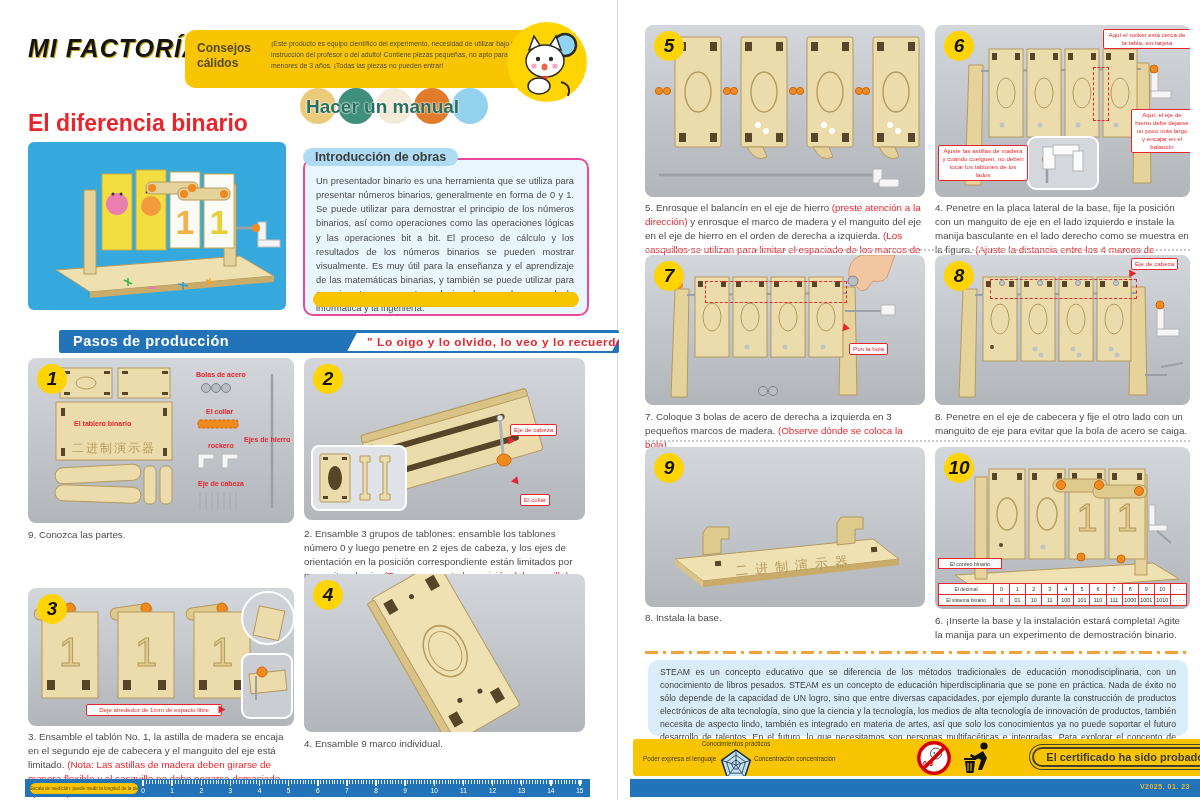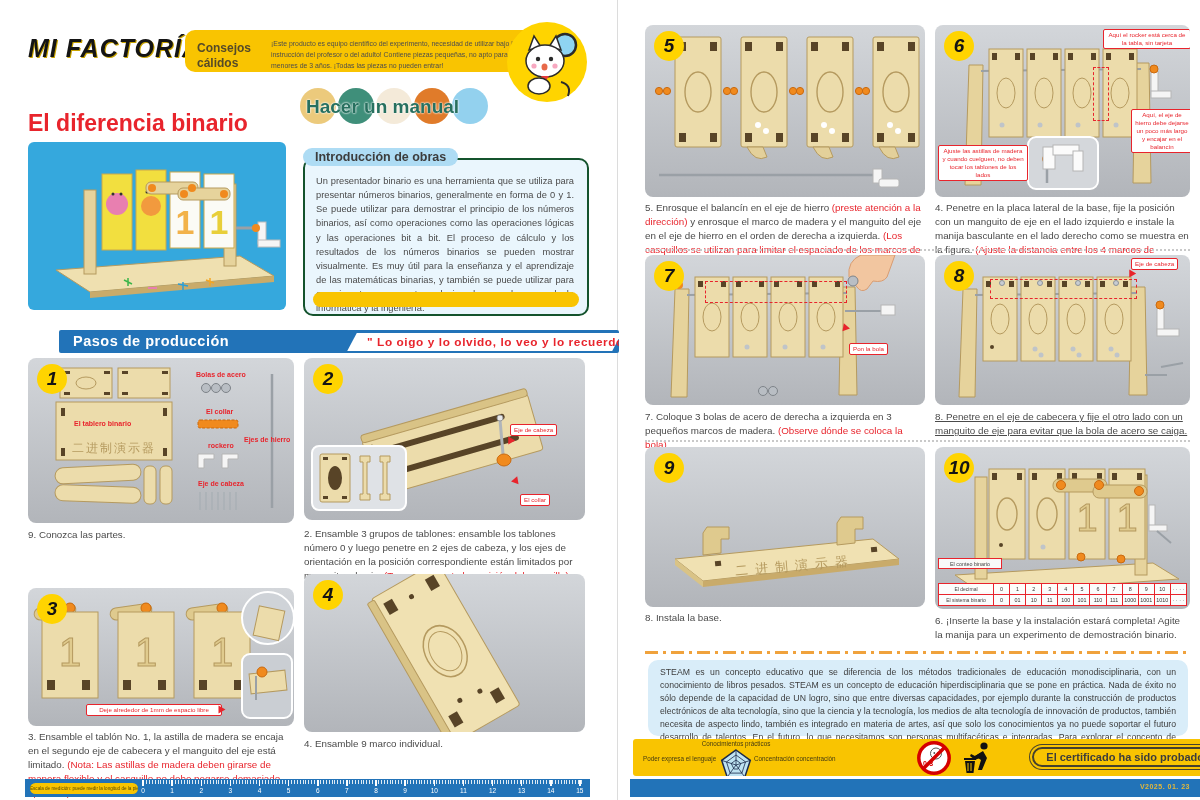--- a/index.html
+++ b/index.html
@@ -3,34 +3,34 @@
 <meta charset="utf-8">
 <style>
   html,body{margin:0;padding:0;background:#fff;}
   .canvas{position:relative;width:1200px;height:800px;background:#fff;overflow:hidden;
           font-family:"Liberation Sans",sans-serif;color:#4a4a4a;}
   .abs{position:absolute;}
   .red{color:#e8242c;}
   
   .logo{left:28px;top:34px;font-size:25px;font-weight:bold;font-style:italic;color:#141414;
         letter-spacing:1px;text-shadow:1px 1px 0 #c9a400;}
-  .advice{left:185px;top:30px;width:378px;height:42px;background:#f9c401;border-radius:10px;text-decoration:underline;}
+  .advice{left:185px;top:30px;width:378px;height:58px;background:#f9c401;border-radius:10px;text-decoration:underline;}
   .advice-title{left:12px;top:11px;width:68px;font-size:12px;font-weight:bold;color:#554a28;line-height:1.25;}
   .advice-text{left:86px;top:8px;width:268px;font-size:6.9px;color:#4d4d4d;line-height:1.6;}
   .mascot{left:505px;top:20px;width:84px;height:84px;}
   
   .ptitle{left:28px;top:110px;font-size:23px;font-weight:bold;color:#e8242c;}
   .manual{left:300px;top:84px;width:200px;height:48px;text-align:center;}
   .mcir{position:absolute;top:4px;width:36px;height:36px;border-radius:50%;}
   .mtext{position:absolute;left:6px;top:12px;font-size:19px;font-weight:bold;color:#27705f;
          text-shadow:0 0 2px #fff,0 0 2px #fff;}
   
   .pphoto{left:28px;top:142px;width:258px;height:168px;border-radius:6px;background:#35a8dd;overflow:hidden;}
   
-  .intro{left:303px;top:158px;width:282px;height:154px;background:#eaf6fd;border:2px solid #14532d;border-radius:10px;}
+  .intro{left:303px;top:158px;width:282px;height:154px;background:#eaf6fd;border:2px solid #ec4899;border-radius:10px;}
   .intro-tab{left:-2px;top:-12px;background:#aedcf4;border-radius:12px;padding:2px 12px;
              font-size:12.5px;font-weight:bold;color:#3c3c3c;}
   .intro-text{left:11px;top:14px;width:258px;font-size:9.3px;line-height:1.52;text-align:justify;color:#4a4a4a;}
   .intro-bar{left:8px;right:8px;bottom:7px;height:15px;background:#f9c401;border-radius:8px;}
   
   .banner{left:25px;top:330px;width:560px;height:23px;background:#2273b8;border-radius:2px;overflow:hidden;margin-left:34px;}
   .banner-skew{position:absolute;left:293px;right:2px;top:2.5px;bottom:2.5px;background:#fff;transform:skewX(-28deg);}
   .banner-label{position:absolute;left:14px;top:0;line-height:23px;font-size:14.5px;font-weight:bold;color:#fff;letter-spacing:.5px;}
   .banner-quote{position:absolute;left:308px;top:5px;font-size:11.8px;font-weight:bold;color:#e8242c;letter-spacing:.6px;white-space:nowrap;}
   
@@ -599,21 +599,21 @@
         <rect x="222" y="52" width="7" height="26" fill="#f5f5f5" stroke="#b5b5b5"></rect>
         <rect x="222" y="74" width="22" height="7" fill="#f5f5f5" stroke="#b5b5b5"></rect>
         <circle cx="225" cy="50" r="4" fill="#f08a1e" stroke="#c96a10"></circle>
         <line x1="226" y1="112" x2="248" y2="108" stroke="#9aa0a6" stroke-width="2"></line>
       </svg>
       <div class="badge">8</div>
       <div class="dash" style="left:55px;top:24px;width:145px;height:18px;"></div>
       <div class="rbox" style="left:196px;top:3px;">Eje de cabeza</div>
       <div class="tri" style="left:192px;top:14px;transform:rotate(150deg);"></div>
     </div>
-    <div class="cap" style="left:935px;top:410px;width:255px;text-decoration:underline;"><span>8. Penetre en el eje de cabecera y fije el otro lado con un manguito de eje para evitar que la bola de acero se caiga.</span></div>
+    <div class="cap" style="left:935px;top:410px;width:255px;"><span>8. Penetre en el eje de cabecera y fije el otro lado con un manguito de eje para evitar que la bola de acero se caiga.</span></div>
 
     <div class="dotline" style="left:645px;top:440px;width:545px;"></div>
 
     <div class="photo" style="left:645px;top:447px;width:280px;height:160px;">
       <svg width="280" height="160" viewBox="0 0 280 160">
         <polygon points="30,112 228,92 254,112 58,134" fill="#f0e1b2" stroke="#b59a5f"></polygon>
         <polygon points="58,134 254,112 254,118 58,140" fill="#c9ab6a"></polygon>
         <polygon points="30,112 58,134 58,140 30,118" fill="#d9c386"></polygon>
         <path d="M62,80 h22 v12 h-8 v14 l-18,2 v-22 z" fill="#dfca8e" stroke="#b59a5f"></path>
         <path d="M196,70 h22 v12 h-8 v14 l-18,2 v-22 z" fill="#dfca8e" stroke="#b59a5f"></path>

